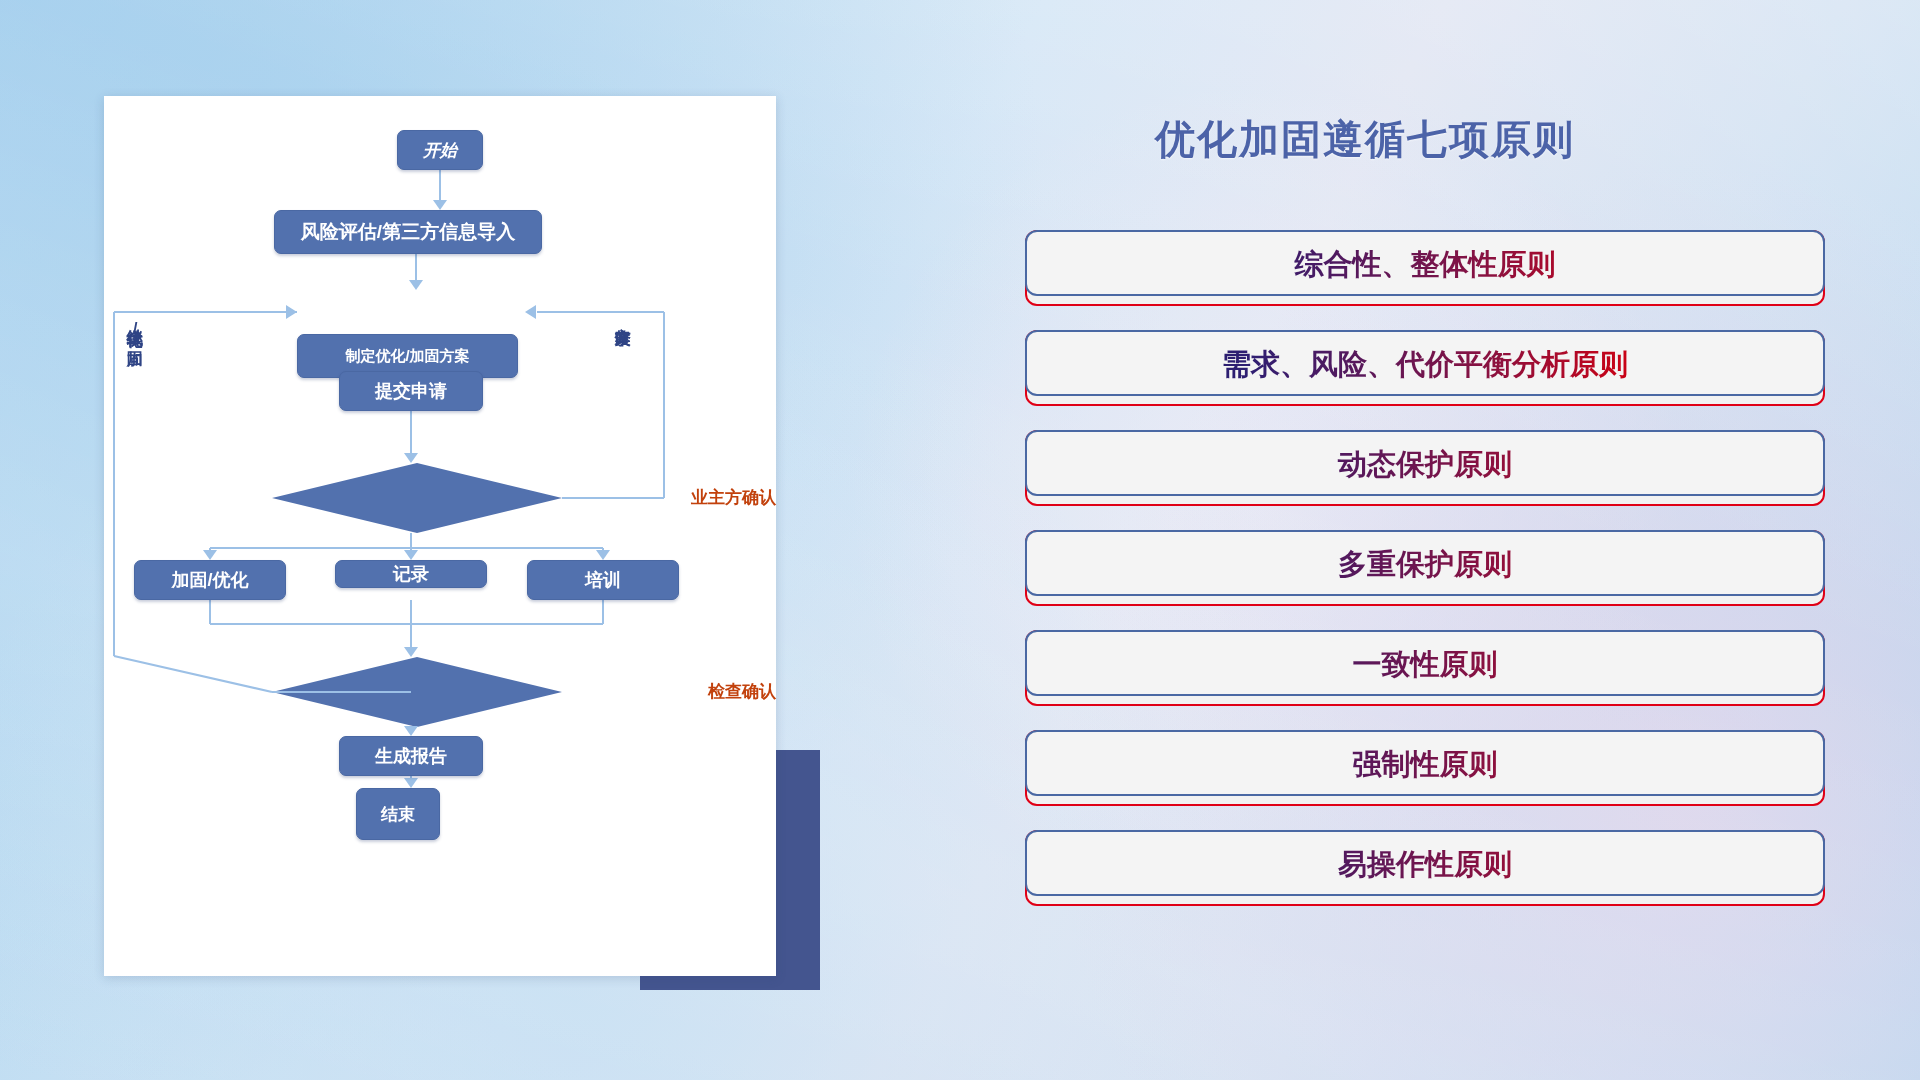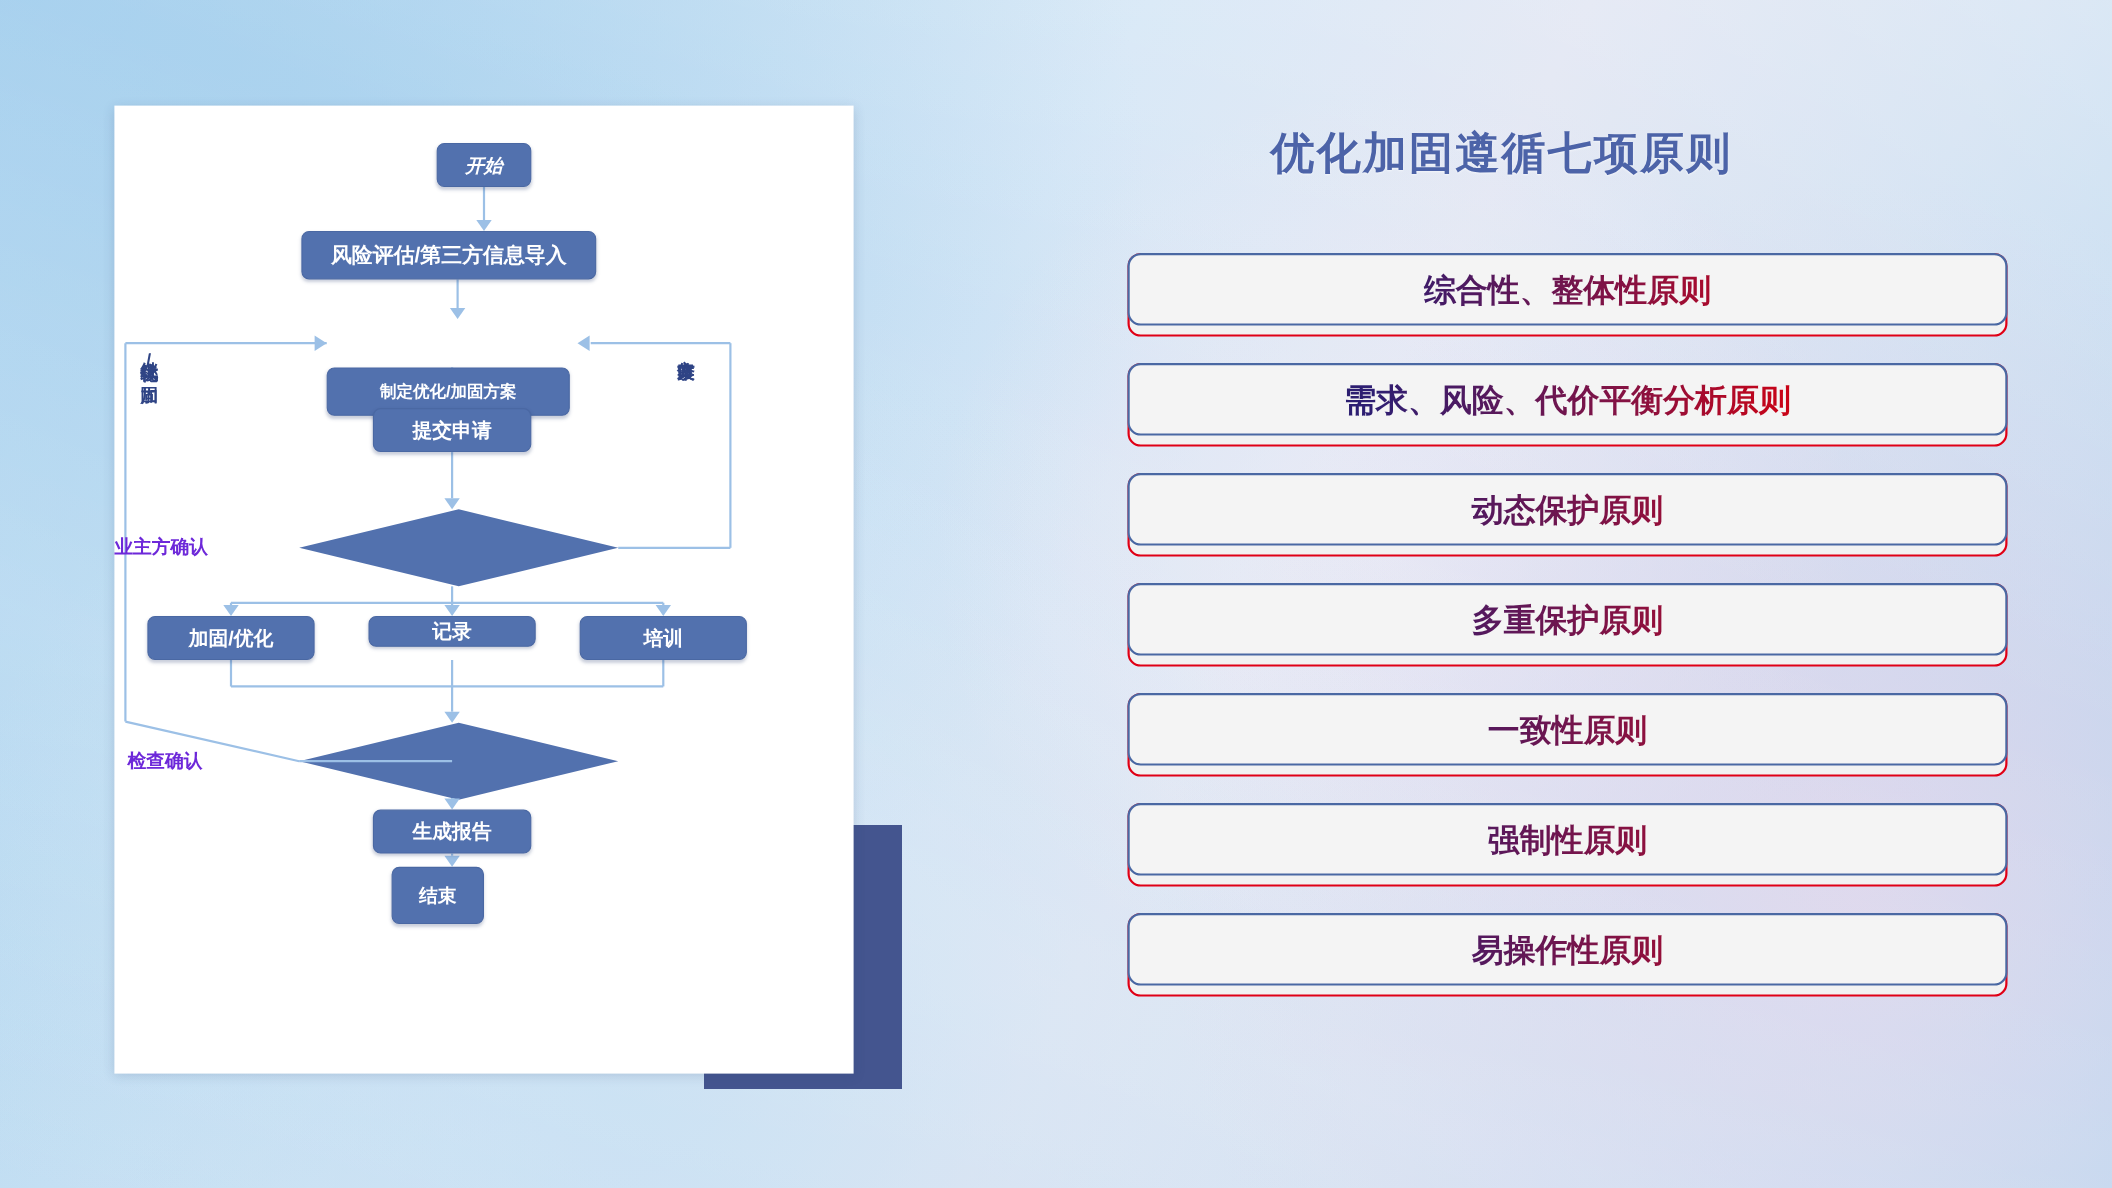--- a/index.html
+++ b/index.html
@@ -25,22 +25,22 @@
   #card{position:absolute;left:104px;top:96px;width:672px;height:880px;background:#fff;
         box-shadow:0 2px 10px rgba(40,60,110,.18);}
   #flow{position:absolute;left:104px;top:96px;width:672px;height:880px;}
 
   .fnode{position:absolute;box-sizing:border-box;display:flex;align-items:center;justify-content:center;
          background:#5271ae;border:1px solid #4a68a3;border-radius:7px;color:#fff;
          font-weight:bold;white-space:nowrap;
          box-shadow:0 2px 3px rgba(40,60,110,.25);}
   .vlabel{position:absolute;color:#2f4485;font-weight:bold;writing-mode:vertical-rl;
           text-orientation:upright;letter-spacing:1px;line-height:1.04;}
-  .dlabel{position:absolute;color:#6d28d9;font-weight:bold;white-space:nowrap;
-          left:0;right:0;text-align:left;}
+  .dlabel{position:absolute;color:#c2410c;font-weight:bold;white-space:nowrap;
+          left:0;right:0;text-align:right;}
 
   
   #title{position:absolute;left:1155px;top:112px;font-size:40px;font-weight:bold;
          color:#4c63a8;letter-spacing:2px;white-space:nowrap;
          text-shadow:0 1px 2px rgba(255,255,255,.6);}
   #plist{position:absolute;left:1025px;top:230px;width:800px;}
   .prow{position:relative;height:76px;margin-bottom:24px;}
   .pbox{position:absolute;left:0;top:0;width:100%;height:100%;box-sizing:border-box;
         border-radius:12px;border:2px solid #e00016;background:#f2f2f2;}
   .pbox::before{content:"";position:absolute;left:-2px;top:-2px;right:-2px;bottom:8px;

